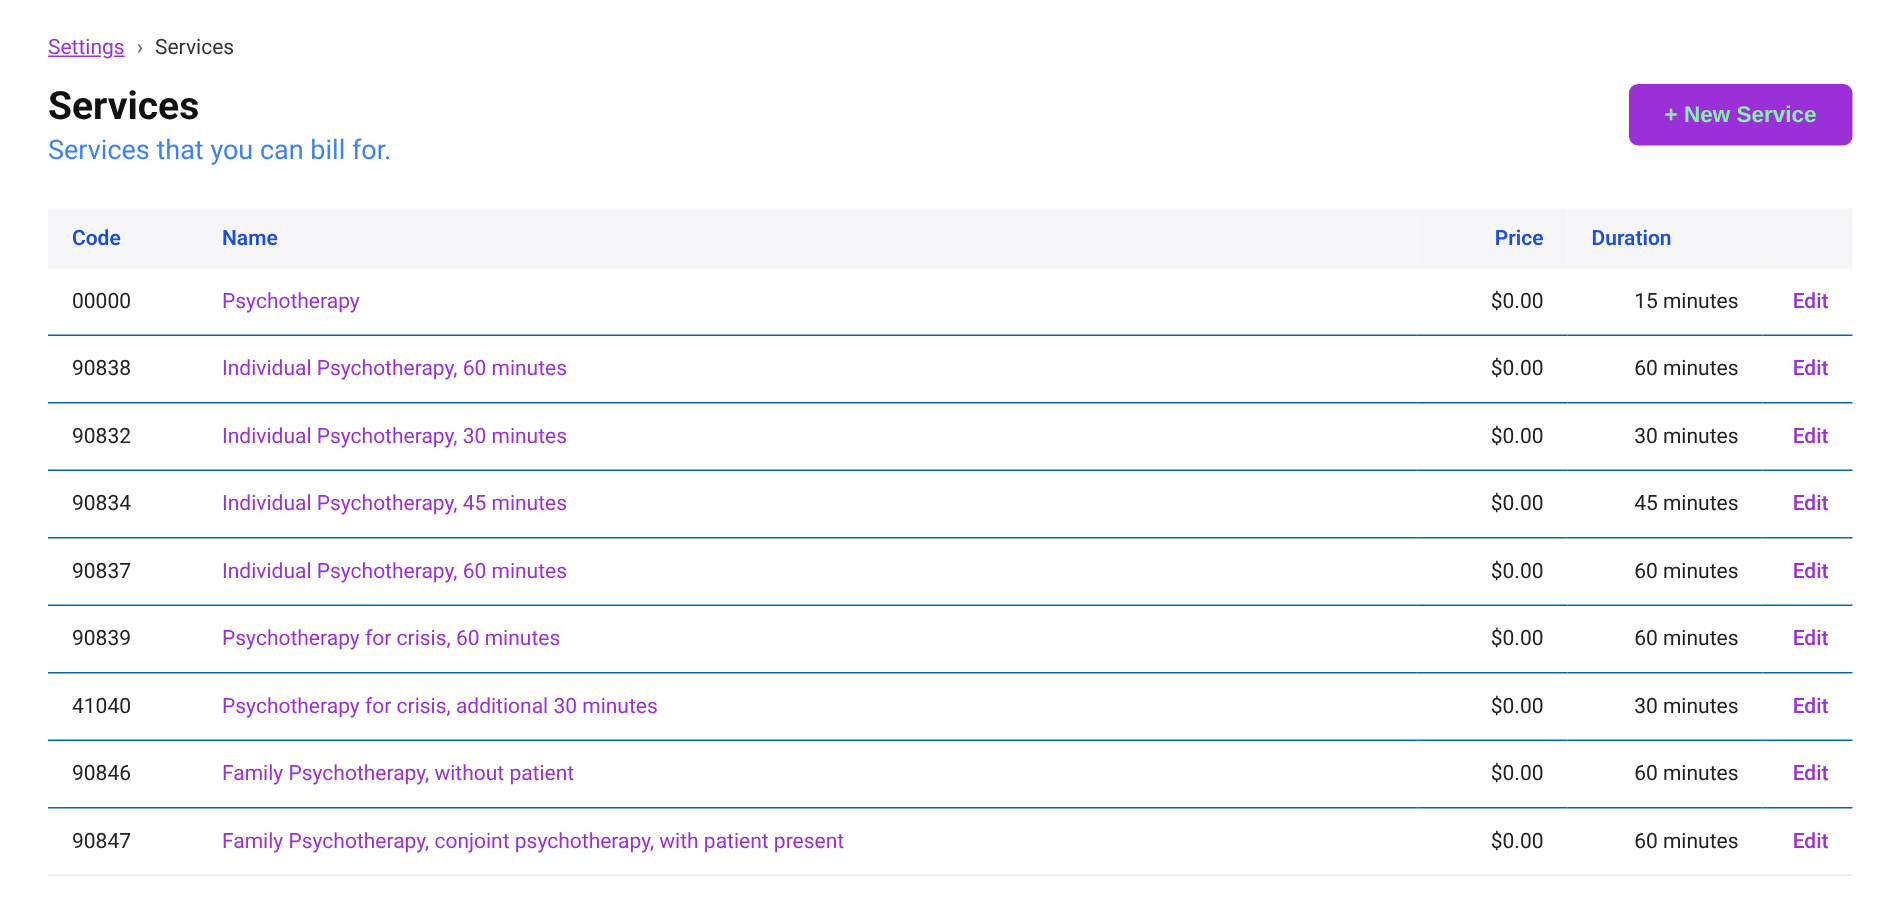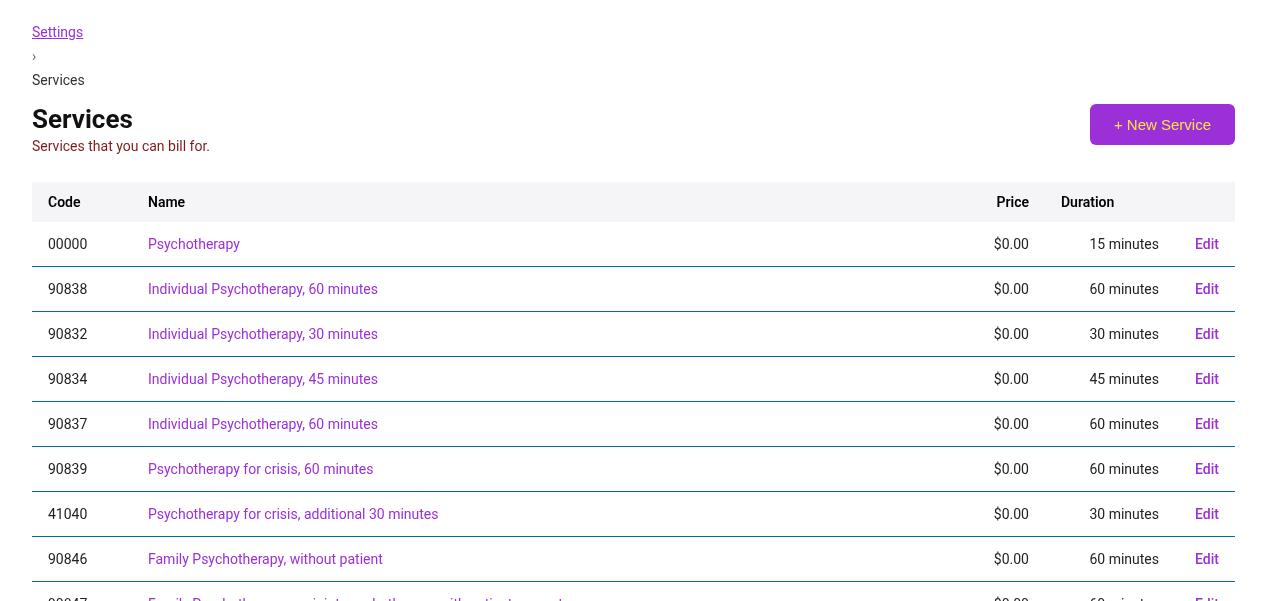--- a/index.html
+++ b/index.html
@@ -15,25 +15,24 @@
       font-size: 14px;
     }
 
     .page-container {
       max-width: 1267px;
       padding: 24px 32px;
     }
 
     .breadcrumb {
       display: flex;
-      align-items: flex-start;
+      align-items: flex-end;
       gap: 8px;
       margin-bottom: 16px;
       font-size: 14px;
-      flex-direction: column;
     }
 
     .breadcrumb-link {
       color: #9b30d9;
       text-decoration: underline;
       cursor: pointer;
     }
 
     .breadcrumb-separator {
       color: #666;
@@ -53,50 +52,50 @@
     .page-title-section {}
 
     .page-title {
       font-size: 26px;
       font-weight: 700;
       color: #111;
       margin-bottom: 4px;
     }
 
     .page-subtitle {
-      font-size: 14px;
-      color: #7f1d1d;
+      font-size: 18px;
+      color: #3b82f6;
     }
 
     .new-service-button {
       background: #9b30d9;
-      color: #fde047;
+      color: #86efac;
       border: none;
       border-radius: 6px;
       padding: 12px 24px;
       font-size: 15px;
-      font-weight: 400;
+      font-weight: 700;
       cursor: pointer;
       white-space: nowrap;
     }
 
     .services-table {
       width: 100%;
       border-collapse: collapse;
     }
 
     .services-table thead tr {
       background: #f5f5f7;
     }
 
     .services-table th {
       padding: 12px 16px;
       text-align: left;
       font-weight: 600;
-      color: #000000;
+      color: #1d4ed8;
       font-size: 14px;
     }
 
     .services-table th.price-col,
     .services-table td.price-col {
       text-align: right;
     }
 
     .services-table th.duration-col {
       text-align: left;

